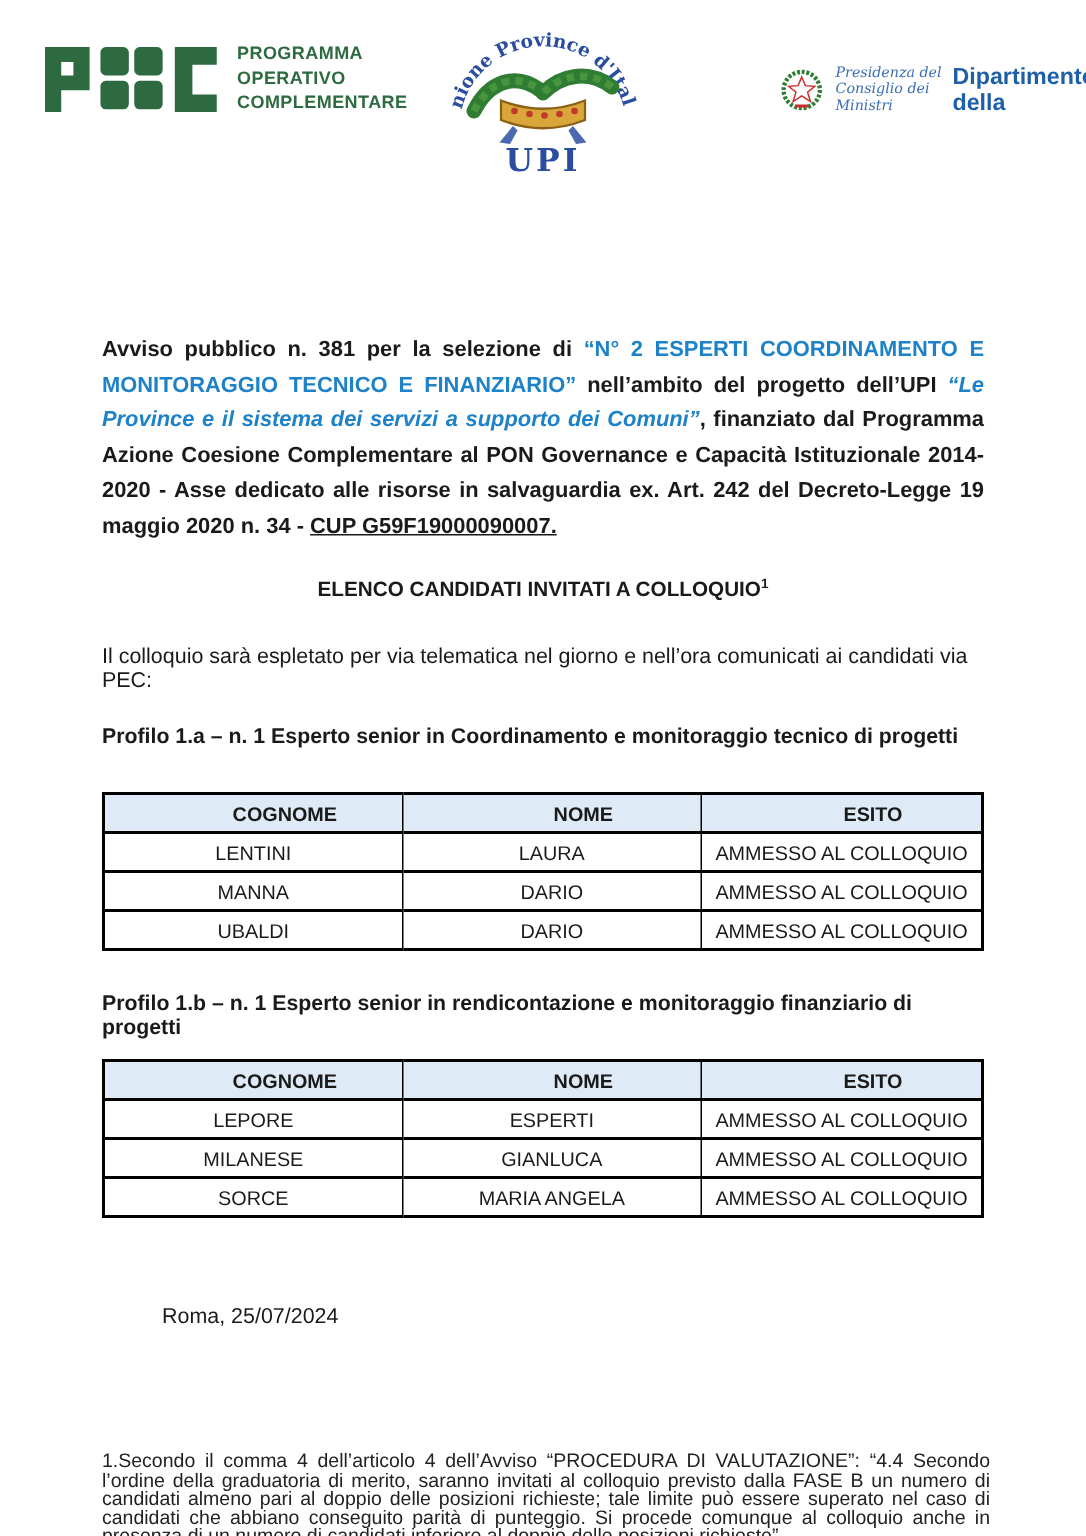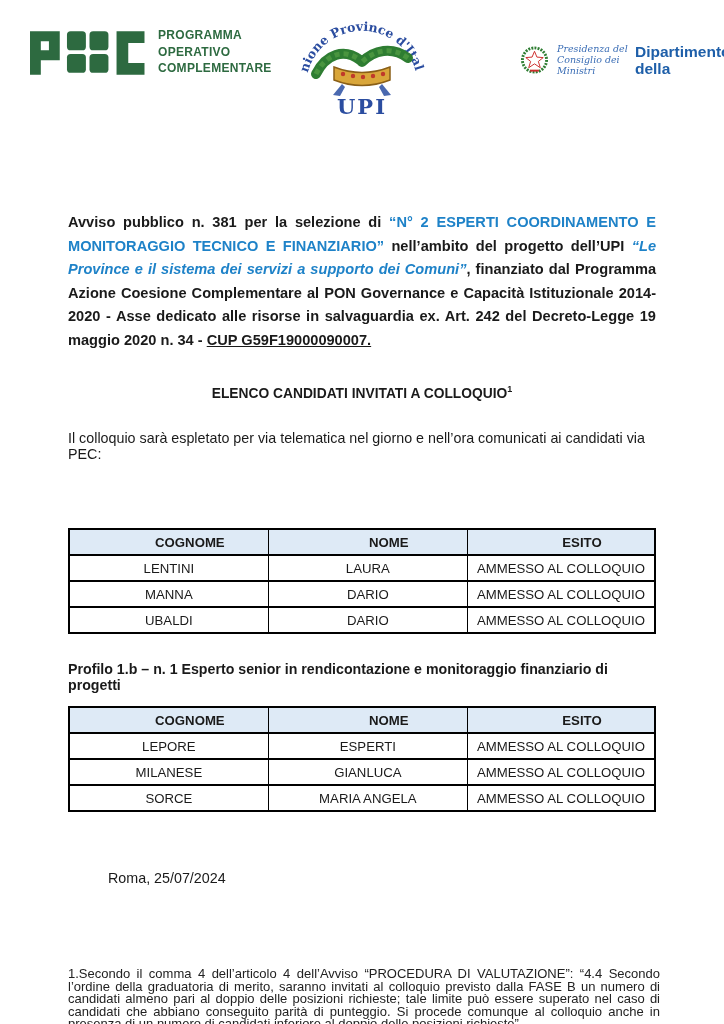--- a/index.html
+++ b/index.html
@@ -14,21 +14,21 @@
   .poc-logo { position:absolute; left:30px; top:28px; display:flex; gap:9px; align-items:flex-start; }
   .poc-text { display:flex; flex-direction:column; justify-content:space-between; height:48px;
               font-weight:bold; font-size:12px; line-height:15px; letter-spacing:.3px; color:#2d6a40; }
   .upi-logo { position:absolute; left:296px; top:10px; }
   .dfp-logo { position:absolute; left:520px; top:33px; display:flex; gap:8px; align-items:center; }
   .dfp-text { display:flex; flex-direction:row; }
   .dfp-script { font-family:"DejaVu Serif", serif; font-style:italic; font-size:9.5px; color:#3a6db5; margin-bottom:1px; }
   .dfp-bold { font-weight:bold; font-size:15.5px; line-height:17px; color:#1e5fa9; }
 
   
-  .intro { position:absolute; left:68px; top:211px; width:588px;
+  .intro { position:absolute; left:68px; top:222px; width:588px;
            font-weight:bold; font-size:14.6px; line-height:23.5px; text-align:justify; }
   .blue  { color:#1e82c8; }
   .blue-italic { color:#1e82c8; font-style:italic; }
   .underline { text-decoration:underline; }
 
   .elenco-heading { position:absolute; left:68px; top:384px; width:588px;
                     text-align:center; font-weight:bold; font-size:13.8px; }
   .elenco-heading sup { font-size:9px; }
 
   .colloquio-note { position:absolute; left:68px; top:430px; width:588px; font-size:14.3px; }
@@ -116,20 +116,21 @@
       <span class="dfp-bold">Funzione Pubblica</span>
     </div>
   </div>
 
   <p class="intro"><span>Avviso pubblico n. 381 per la selezione di </span><span class="blue">“N° 2 ESPERTI COORDINAMENTO E MONITORAGGIO TECNICO E FINANZIARIO”</span><span> nell’ambito del progetto dell’UPI </span><span class="blue-italic">“Le Province e il sistema dei servizi a supporto dei Comuni”</span><span>, finanziato dal Programma Azione Coesione Complementare al PON Governance e Capacità Istituzionale 2014-2020 - Asse dedicato alle risorse in salvaguardia ex. Art. 242 del Decreto-Legge 19 maggio 2020 n. 34 - </span><span class="underline">CUP G59F19000090007.</span></p>
 
   <div class="elenco-heading"><span>ELENCO CANDIDATI INVITATI A COLLOQUIO</span><sup>1</sup></div>
 
   <p class="colloquio-note">Il colloquio sarà espletato per via telematica nel giorno e nell’ora comunicati ai candidati via PEC:</p>
 
+  <p class="profilo-title profilo-a">Profilo 1.a – n. 1 Esperto senior in Coordinamento e monitoraggio tecnico di progetti</p>
 
   <table class="roster table-a">
     <colgroup>
         <col class="c1">
         <col class="c2">
         <col class="c3">
       </colgroup>
     <thead>
       <tr>
         <th>COGNOME</th>

